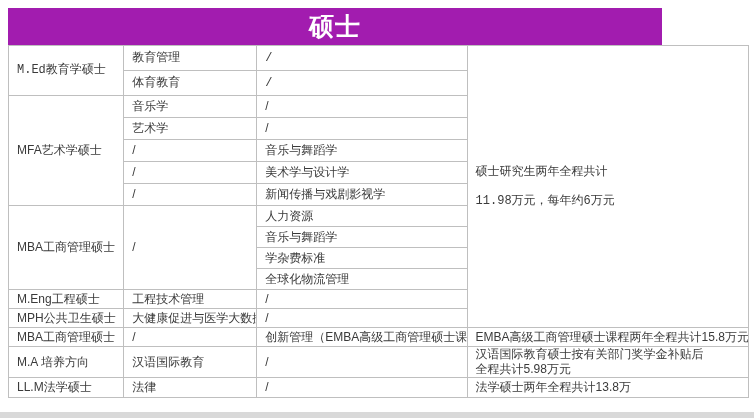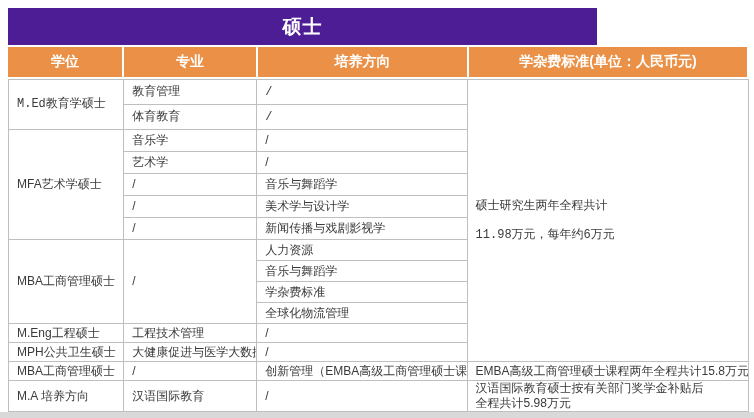--- a/index.html
+++ b/index.html
@@ -4,22 +4,22 @@
 <style>
   html,body{margin:0;padding:0;background:#ffffff;}
   body{
     width:754px;height:418px;overflow:hidden;position:relative;
     font-family:"Liberation Sans","DejaVu Sans",sans-serif;
     color:#3a3a3a;
   }
   .page{position:absolute;top:0;left:0;width:754px;height:418px;}
   .tbl-wrap{position:absolute;top:8px;left:8px;width:741px;}
   .title-bar{
-    width:589px;height:37px;background:#4c1d95;
-    color:#ffffff;font-size:19px;font-weight:bold;
+    width:654px;height:37px;background:#a21caf;
+    color:#ffffff;font-size:25px;font-weight:bold;
     display:flex;align-items:center;justify-content:center;
     letter-spacing:1px;
   }
   .col-head{
     display:flex;gap:2px;margin-top:2px;margin-bottom:2px;width:739px;
   }
   .col-head .hcell{
     background:#eb9147;color:#ffffff;font-size:14px;font-weight:bold;
     height:30px;display:flex;align-items:center;justify-content:center;
     box-sizing:border-box;
@@ -58,26 +58,20 @@
   }
 </style>
 </head>
 <body>
 
 <div class="page">
   <div class="tbl-wrap">
 
     <div class="title-bar">硕士</div>
 
-    <div class="col-head">
-      <div class="hcell hc1">学位</div>
-      <div class="hcell hc2">专业</div>
-      <div class="hcell hc3">培养方向</div>
-      <div class="hcell hc4">学杂费标准(单位：人民币元)</div>
-    </div>
 
     <table class="body">
       <colgroup>
           <col class="c1">
           <col class="c2">
           <col class="c3">
           <col class="c4">
         </colgroup>
       <tbody>
         <tr class="rA">

